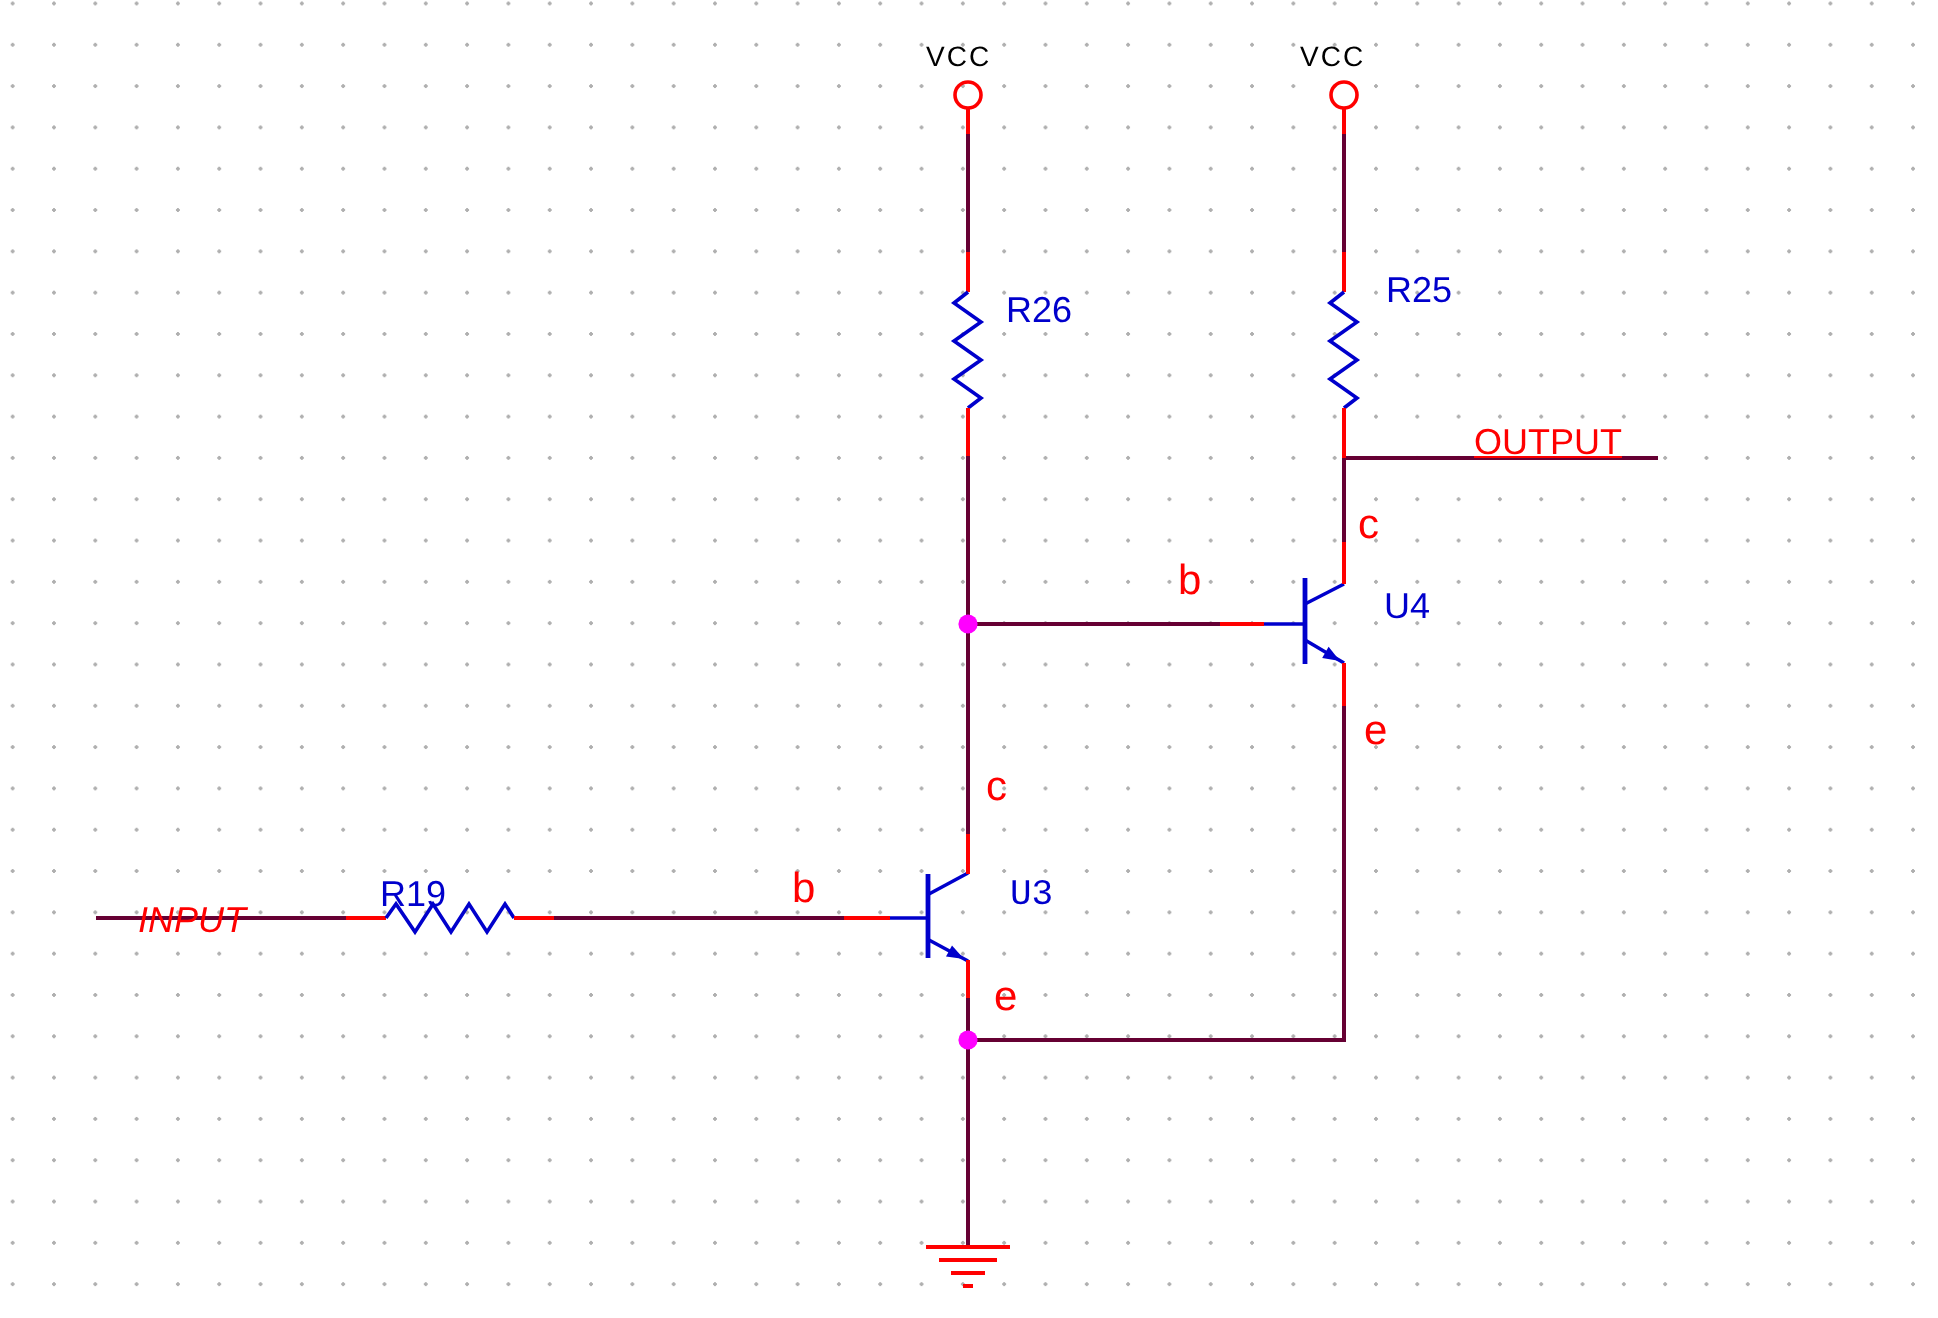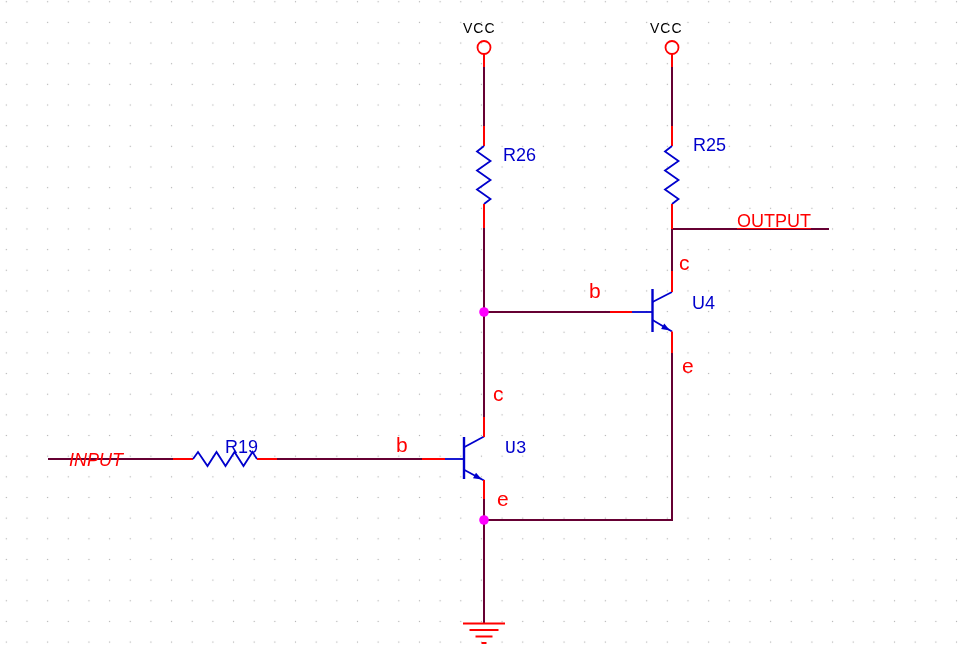--- a/index.html
+++ b/index.html
@@ -115,21 +115,21 @@
       <path class="gnd" d="M475.5 636.5 H492.5"></path>
       <path class="gnd" d="M481.5 643 H486.5"></path>
     </g>
   </svg>
 
   <div class="lbl power-lbl" style="left:463px;top:21px;">VCC</div>
   <div class="lbl power-lbl" style="left:650px;top:21px;">VCC</div>
 
   <div class="lbl ref-lbl" style="left:503px;top:146px;text-align:center;">R26</div>
   <div class="lbl ref-lbl" style="left:693px;top:136px;">R25</div>
-  <div class="lbl ref-lbl" style="left:190px;top:438px;margin-left:35px;">R19</div>
+  <div class="lbl ref-lbl" style="left:190px;top:438px;">R19</div>
   <div class="lbl ref-lbl" style="left:505px;top:439px;font-family:Liberation Mono, monospace;">U3</div>
   <div class="lbl ref-lbl" style="left:692px;top:294px;">U4</div>
 
   <div class="lbl net-lbl" style="left:69px;top:451px;font-style:italic;">INPUT</div>
   <div class="lbl net-lbl" style="left:737px;top:212px;text-decoration:underline;">OUTPUT</div>
 
   <div class="lbl pin-lbl" style="left:396px;top:434px;">b</div>
   <div class="lbl pin-lbl" style="left:493px;top:383px;">c</div>
   <div class="lbl pin-lbl" style="left:497px;top:488px;">e</div>
   <div class="lbl pin-lbl" style="left:589px;top:280px;">b</div>

